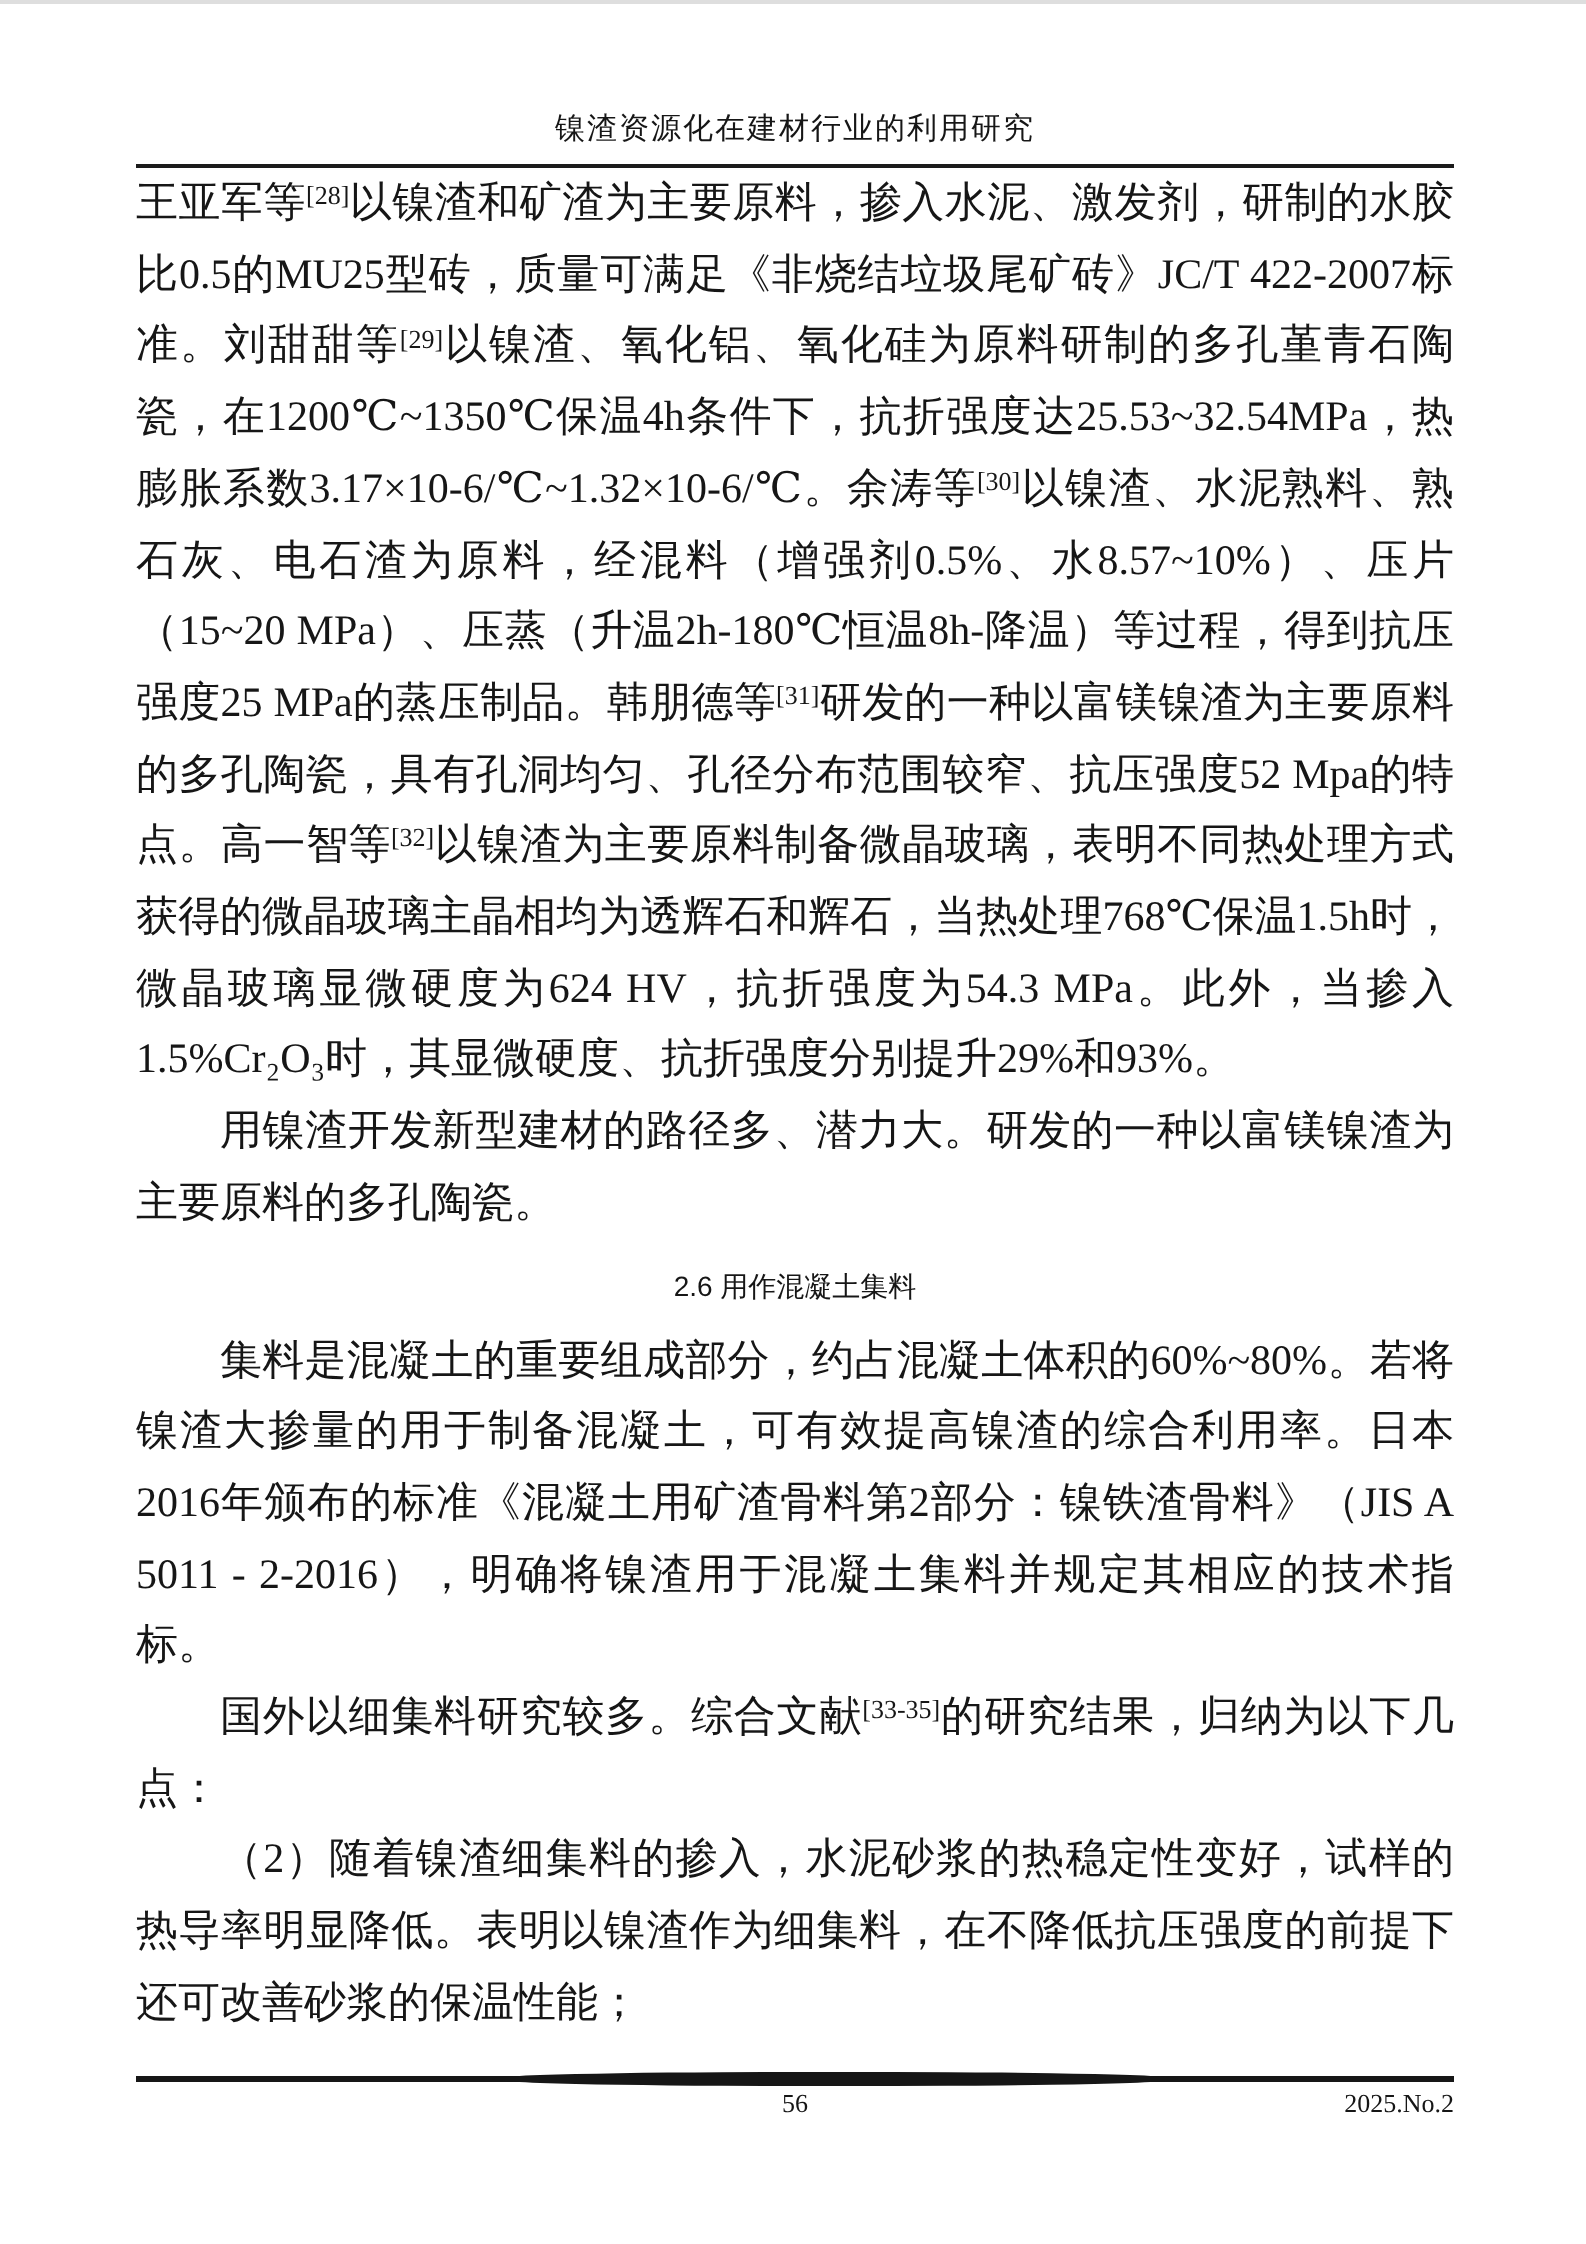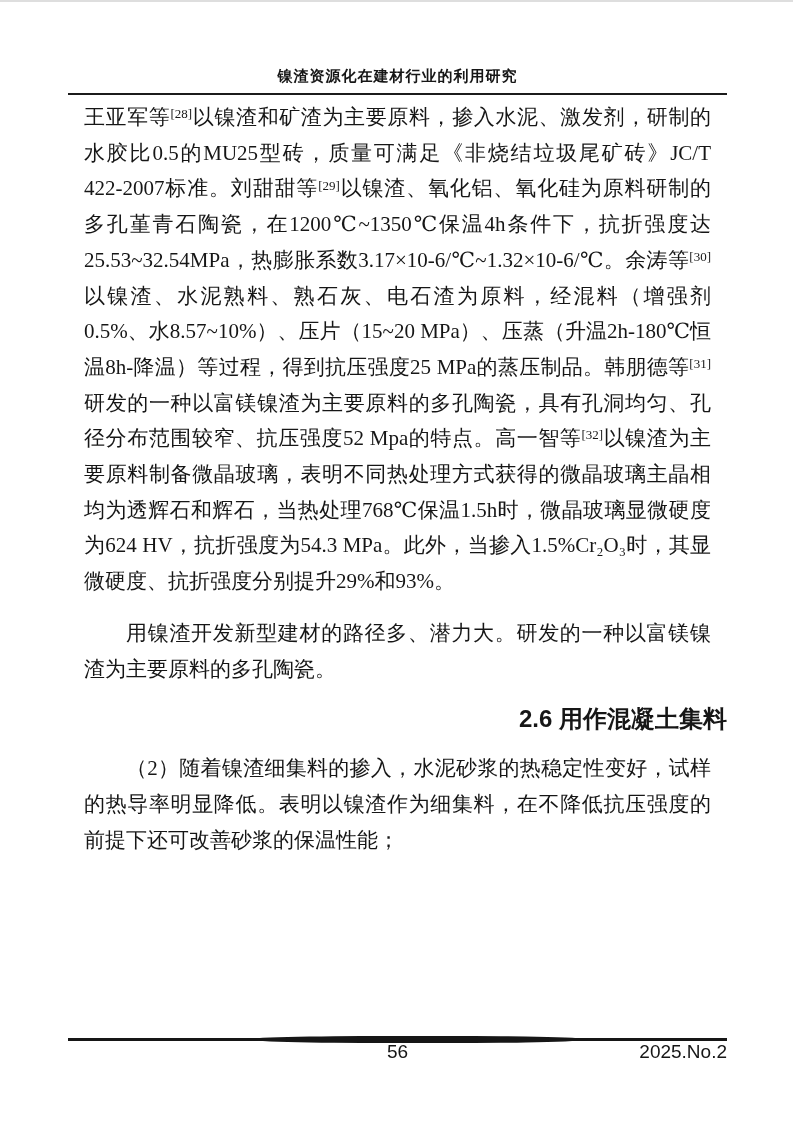--- a/index.html
+++ b/index.html
@@ -9,63 +9,62 @@
     background:#ffffff;
     overflow:hidden;
     font-family:"Liberation Serif","DejaVu Serif",serif;
     color:#161616;
   }
   .page::before {
     content:""; position:absolute; top:0; left:0; right:0; height:2px;
     background:#dedede;
   }
   .header {
-    position:absolute; left:68px; right:66px; top:66px;
+    position:absolute; left:68px; right:66px; top:55px;
     text-align:center;
     font-size:15px; line-height:20px;
     padding-bottom:7px;
     border-bottom:2px solid #1b1b1b;
     letter-spacing:1px;
-    font-weight:bold;
   }
   .content {
     position:absolute; left:68px; right:66px; top:84px; height:950px;
     overflow:hidden;
     font-size:21px; line-height:35.7px;
     text-align:justify;
   }
-  .para { margin:16px; }
+  .para { margin:0; }
   .para.indent { text-indent:2em; }
   sup.cite {
     font-size:13px; line-height:0; vertical-align:baseline;
     position:relative; top:-0.45em;
   }
   h2.section {
     font-family:"Liberation Sans","DejaVu Sans",sans-serif;
-    font-weight:700;
-    font-size:24px; line-height:32px;
+    font-weight:400;
+    font-size:14px; line-height:32px;
     margin:7px 0 4px 0;
-    text-align:right;
+    text-align:center;
   }
   .footer {
     position:absolute; left:68px; right:66px; top:1038px;
   }
   .footer-rule {
     height:3px; background:#161616; position:relative;
   }
   .footer-rule::after {
     content:""; position:absolute; left:27%; right:21%; top:-2px; height:7px;
     background:#161616; border-radius:50% / 60%;
   }
   .footer-row {
     position:relative;
     margin-top:3px;
     text-align:center;
-    font-family:Liberation Sans, sans-serif;
-    font-size:19px; line-height:16px;
+    font-family:Liberation Serif, serif;
+    font-size:13px; line-height:16px;
   }
   .footer-row .issue {
     position:absolute; right:0; top:0;
   }
 </style>
 </head>
 <body>
 
 <div class="page">
 
@@ -74,21 +73,23 @@
   </div>
 
   <div class="content">
 
     <p class="para"><span>王亚军等</span><sup class="cite">[28]</sup><span>以镍渣和矿渣为主要原料，掺入水泥、激发剂，研制的水胶比0.5的MU25型砖，质量可满足《非烧结垃圾尾矿砖》JC/T 422-2007标准。刘甜甜等</span><sup class="cite">[29]</sup><span>以镍渣、氧化铝、氧化硅为原料研制的多孔堇青石陶瓷，在1200℃~1350℃保温4h条件下，抗折强度达25.53~32.54MPa，热膨胀系数3.17×10-6/℃~1.32×10-6/℃。余涛等</span><sup class="cite">[30]</sup><span>以镍渣、水泥熟料、熟石灰、电石渣为原料，经混料（增强剂0.5%、水8.57~10%）、压片（15~20 MPa）、压蒸（升温2h-180℃恒温8h-降温）等过程，得到抗压强度25 MPa的蒸压制品。韩朋德等</span><sup class="cite">[31]</sup><span>研发的一种以富镁镍渣为主要原料的多孔陶瓷，具有孔洞均匀、孔径分布范围较窄、抗压强度52 Mpa的特点。高一智等</span><sup class="cite">[32]</sup><span>以镍渣为主要原料制备微晶玻璃，表明不同热处理方式获得的微晶玻璃主晶相均为透辉石和辉石，当热处理768℃保温1.5h时，微晶玻璃显微硬度为624 HV，抗折强度为54.3 MPa。此外，当掺入1.5%Cr₂O₃时，其显微硬度、抗折强度分别提升29%和93%。</span></p>
 
     <p class="para indent"><span>用镍渣开发新型建材的路径多、潜力大。研发的一种以富镁镍渣为主要原料的多孔陶瓷。</span></p>
 
     <h2 class="section">2.6 用作混凝土集料</h2>
 
+    <p class="para indent"><span>集料是混凝土的重要组成部分，约占混凝土体积的60%~80%。若将镍渣大掺量的用于制备混凝土，可有效提高镍渣的综合利用率。日本2016年颁布的标准《混凝土用矿渣骨料第2部分：镍铁渣骨料》（JIS A 5011 - 2-2016），明确将镍渣用于混凝土集料并规定其相应的技术指标。</span></p>
 
+    <p class="para indent"><span>国外以细集料研究较多。综合文献</span><sup class="cite">[33-35]</sup><span>的研究结果，归纳为以下几点：</span></p>
 
 
     <p class="para indent"><span>（2）随着镍渣细集料的掺入，水泥砂浆的热稳定性变好，试样的热导率明显降低。表明以镍渣作为细集料，在不降低抗压强度的前提下还可改善砂浆的保温性能；</span></p>
 
   </div>
 
   <div class="footer">
     <div class="footer-rule"></div>
     <div class="footer-row">
       <span class="page-num">56</span>

